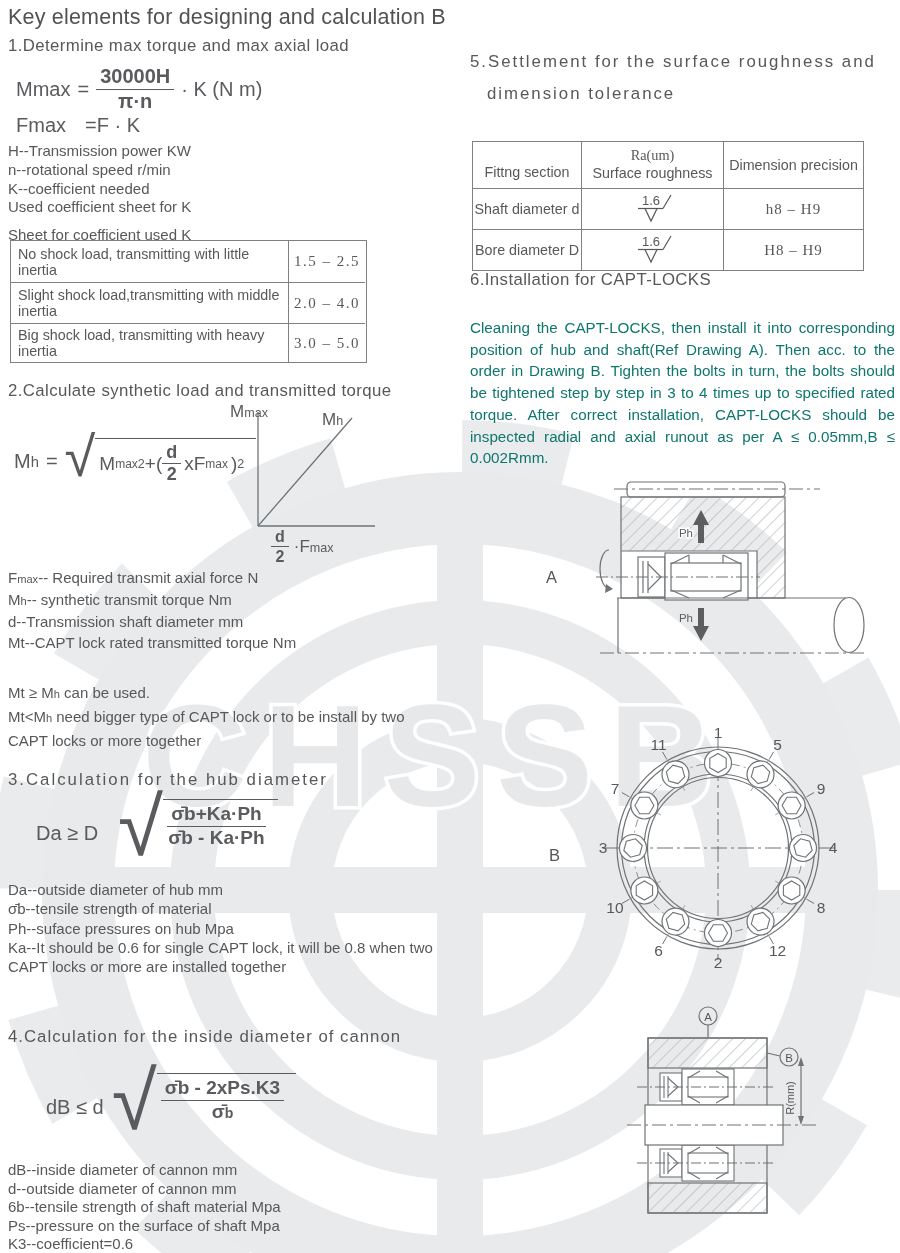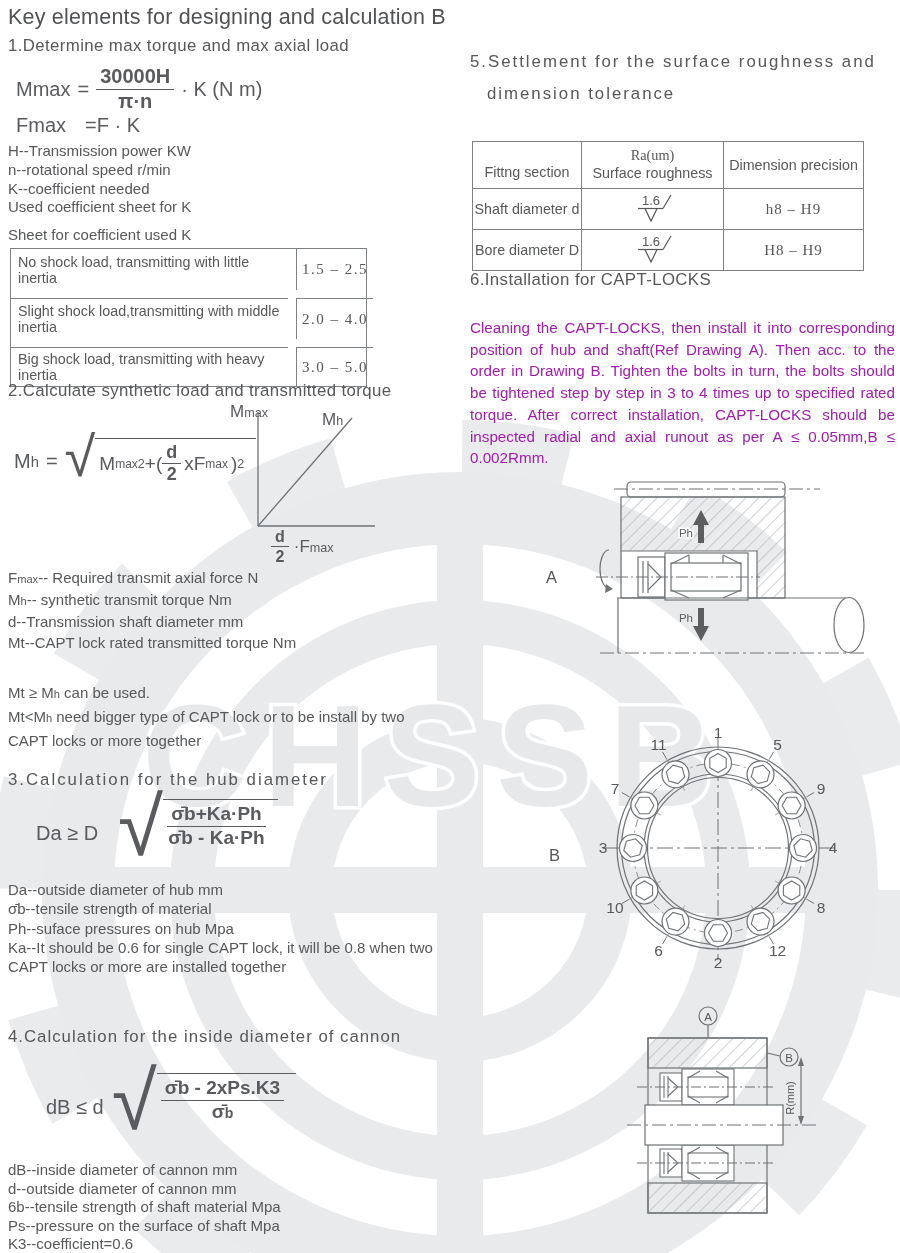--- a/index.html
+++ b/index.html
@@ -17,37 +17,37 @@
   .frac{display:inline-flex;flex-direction:column;align-items:center;line-height:1.08;font-weight:bold;}
   .frac .num{border-bottom:1.7px solid currentColor;padding:0 4px 1px 4px;}
   .frac .den{padding-top:1px;}
   .sqrt{display:inline-flex;align-items:flex-start;}
   .sqrt .rad{line-height:1;font-weight:400;}
   .sqrt .bar{border-top:1.8px solid currentColor;display:inline-flex;align-items:center;padding:4px 12px 0 4px;}
   .sm{font-size:0.74em;}
   .s-sub{font-size:12px;vertical-align:-5px;}
   .s-sup{font-size:12.5px;vertical-align:7px;}
   
-  .ctable{position:absolute;left:10px;top:248px;width:355px;border:1.2px solid #7e8184;
-          display:grid;grid-template-columns:277px 77px;grid-template-rows:41px 41px 39px;gap:8px;}
+  .ctable{position:absolute;left:10px;top:240px;width:355px;border:1.2px solid #7e8184;
+          display:grid;grid-template-columns:277px 77px;grid-template-rows:41px 41px 39px;}
   .ctable .cell{border-top:1.2px solid #7e8184;display:flex;align-items:center;font-size:14.3px;}
   .ctable .cell.first{border-top:none;}
   .ctable .lab{padding-left:7px;}
   .ctable .val{border-left:1.2px solid #7e8184;justify-content:center;
                font-family:"Liberation Serif","DejaVu Serif",serif;font-size:15px;letter-spacing:1.5px;}
   
   .rtable{position:absolute;left:472px;top:141px;width:390px;border:1.3px solid #7e8184;
           display:grid;grid-template-columns:108px 142px 140px;grid-template-rows:46px 41px 41px;}
   .rtable .cell{border-top:1.3px solid #7e8184;border-left:1.3px solid #7e8184;
                 display:flex;align-items:center;justify-content:center;font-size:14.3px;text-align:center;}
   .rtable .cell.r0{border-top:none;}
   .rtable .cell.c0{border-left:none;}
   .serif{font-family:"Liberation Serif","DejaVu Serif",serif;}
   .hdr2{display:flex;flex-direction:column;align-items:center;line-height:1.25;}
-  .para{font-size:15.2px;line-height:21.7px;text-align:justify;color:#a21caf;}
+  .para{font-size:15.2px;line-height:21.7px;text-align:justify;color:#0f766e;}
   .gtxt{font-size:17px;color:#5a5b5e;}
   svg text{font-family:"Liberation Sans","DejaVu Sans",sans-serif;}
 </style>
 </head>
 <body>
 
 <div class="page">
 
   <svg class="abs" style="left:0;top:0" width="900" height="1253" viewBox="0 0 900 1253">
     <g>

